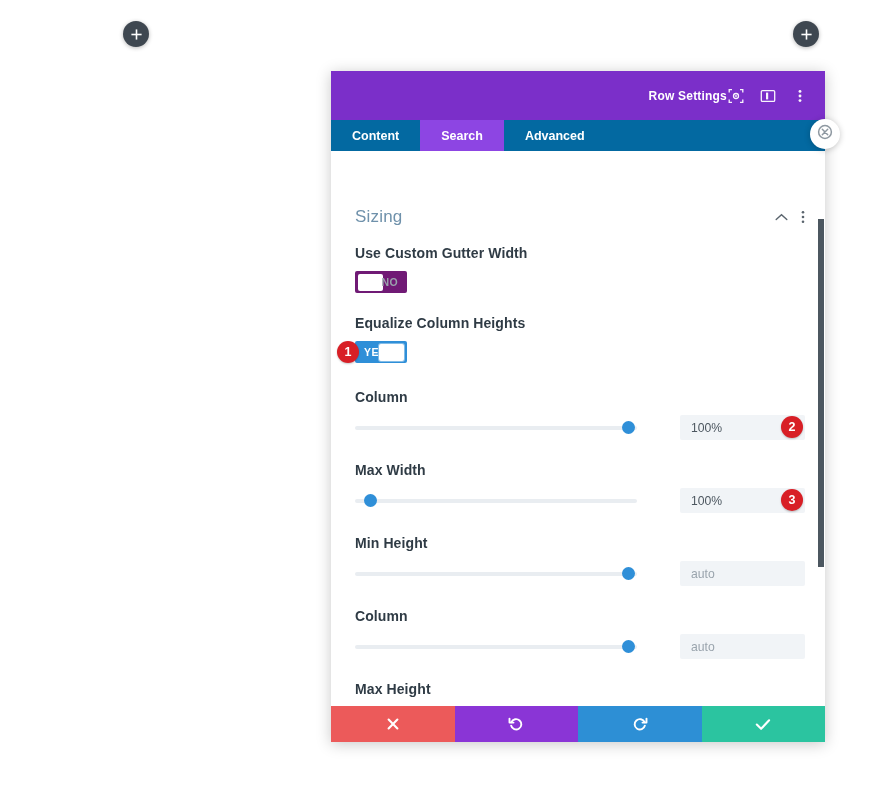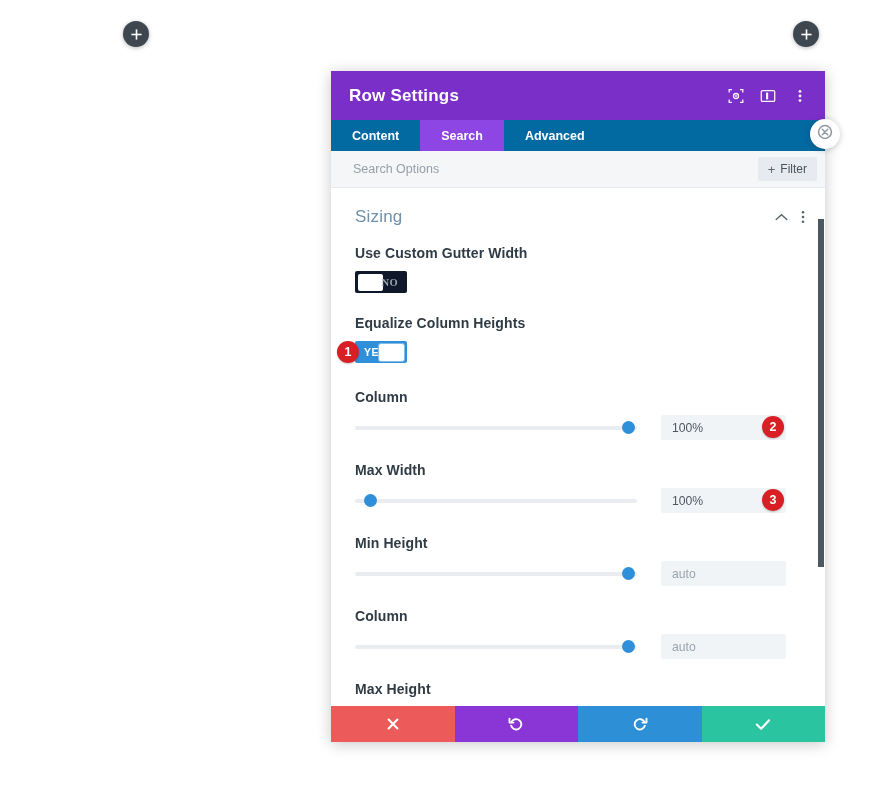--- a/index.html
+++ b/index.html
@@ -39,24 +39,25 @@
   
   .m-header {
     height: 49px;
     background: #7b2fc9;
     display: flex; align-items: center;
     padding: 0 16px 0 18px;
     position: relative; z-index: 3;
   }
   .m-title {
     color: #ffffff;
-    font-size: 17px;
+    font-size: 12px;
     font-weight: bold;
     letter-spacing: .2px;
     flex: 1;
+    text-align: right;
   }
   .hdr-icons { display: flex; align-items: center; gap: 14px; }
   .hdr-icon { width: 18px; height: 18px; display:flex; align-items:center; justify-content:center; cursor: pointer; opacity:.95; }
   .hdr-icon svg { display:block; }
 
   
   .m-tabs {
     height: 31px;
     background: #0369a1;
     display: flex;
@@ -136,40 +137,40 @@
   }
 
   
   .toggle {
     width: 52px; height: 22px;
     border-radius: 2px;
     display: flex; align-items: center;
     position: relative;
     cursor: pointer;
   }
-  .toggle.off { background: #0f172a; font-family: Liberation Serif, serif; }
+  .toggle.off { background: #701a75; }
   .toggle.on  { background: #2f8fd8; }
   .toggle .knob {
     width: 25px; height: 17px;
     background: #ffffff;
     border-radius: 2px;
     position: absolute;
     top: 2.5px;
   }
   .toggle.off .knob { left: 3px; }
   .toggle.on  .knob { right: 3px; box-shadow: 0 0 0 1px rgba(255,255,255,.4); }
   .toggle .tlabel {
     position: absolute;
     font-size: 10.5px; font-weight: bold; letter-spacing: .4px;
   }
   .toggle.off .tlabel { right: 9px; color: #9aa4ad; }
   .toggle.on  .tlabel { left: 9px;  color: #ffffff; }
 
   
-  .slider-row { display: flex; align-items: center; }
+  .slider-row { display: flex; align-items: center; justify-content: space-between; }
   .slider-wrap { position: relative; height: 16px; display:flex; align-items:center; }
   .slider-track {
     height: 4px; border-radius: 2px;
     background: #e9edf1;
     width: 100%;
   }
   .slider-knob {
     position: absolute;
     width: 13px; height: 13px;
     border-radius: 50%;
@@ -301,27 +302,20 @@
 
       </div>
     </div>
 
     <div class="m-tabs">
       <div class="m-tab">Content</div>
       <div class="m-tab active">Search</div>
       <div class="m-tab">Advanced</div>
     </div>
 
-    <div class="m-search">
-      <input class="m-search-input" type="text" value="" placeholder="Search Options" style="">
-      <div class="filter-btn">
-        <span class="filter-plus">+</span>
-        <span>Filter</span>
-      </div>
-    </div>
 
     <div class="m-body">
       <div class="m-inner">
 
         <div class="sec-head">
           <div class="sec-title">Sizing</div>
           <div class="sec-ctrl">
             <span>
               <svg width="13" height="9" viewBox="0 0 13 9">
                 <path d="M1.2 6.6L6.5 1.8l5.3 4.8" fill="none" stroke="#5a646d" stroke-width="1.4" stroke-linecap="round"></path>

